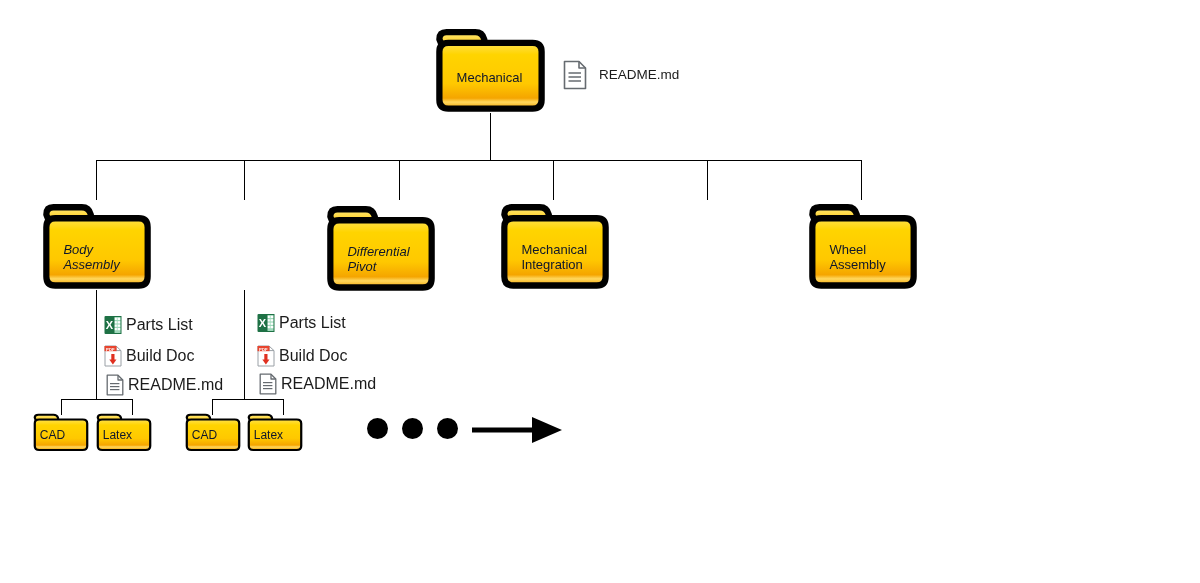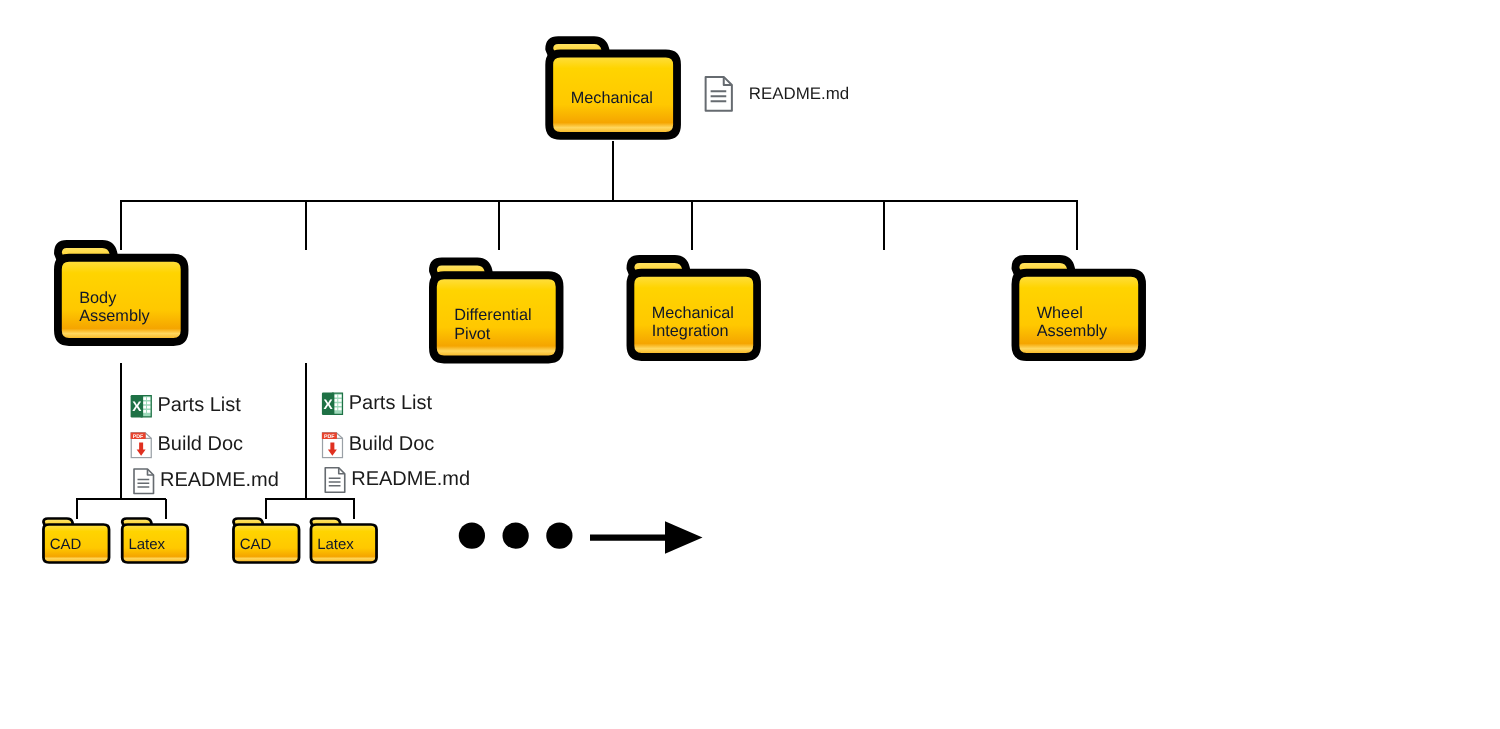--- a/index.html
+++ b/index.html
@@ -181,30 +181,30 @@
       <path d="M16,1.5 V8 H22.5" fill="none" stroke="#666b70" stroke-width="1.6" stroke-linejoin="round"></path>
       <g stroke="#666b70" stroke-width="1.5">
         <line x1="5.5" y1="13" x2="18" y2="13"></line>
         <line x1="5.5" y1="17" x2="18" y2="17"></line>
         <line x1="5.5" y1="21" x2="18" y2="21"></line>
       </g>
     </svg>
     <span class="fname">README.md</span>
   </div>
 
-  <div class="folder big" style="left:41px; top:188px; width:112px; height:91px;">
+  <div class="folder big" style="left:41px; top:200px; width:112px; height:91px;font-style:italic;">
     <svg class="fbody" viewBox="0 0 126 100" preserveAspectRatio="none">
         <use href="#folderShape"></use>
       </svg>
     <div class="flabel">Body
 Assembly</div>
   </div>
 
 
-  <div class="folder big" style="left:341px; top:202px; width:112px; height:91px;">
+  <div class="folder big" style="left:325px; top:202px; width:112px; height:91px;font-style:italic;">
     <svg class="fbody" viewBox="0 0 126 100" preserveAspectRatio="none">
         <use href="#folderShape"></use>
       </svg>
     <div class="flabel">Differential
 Pivot</div>
   </div>
 
   <div class="folder big" style="left:499px; top:200px; width:112px; height:91px;">
     <svg class="fbody" viewBox="0 0 126 100" preserveAspectRatio="none">
         <use href="#folderShape"></use>

